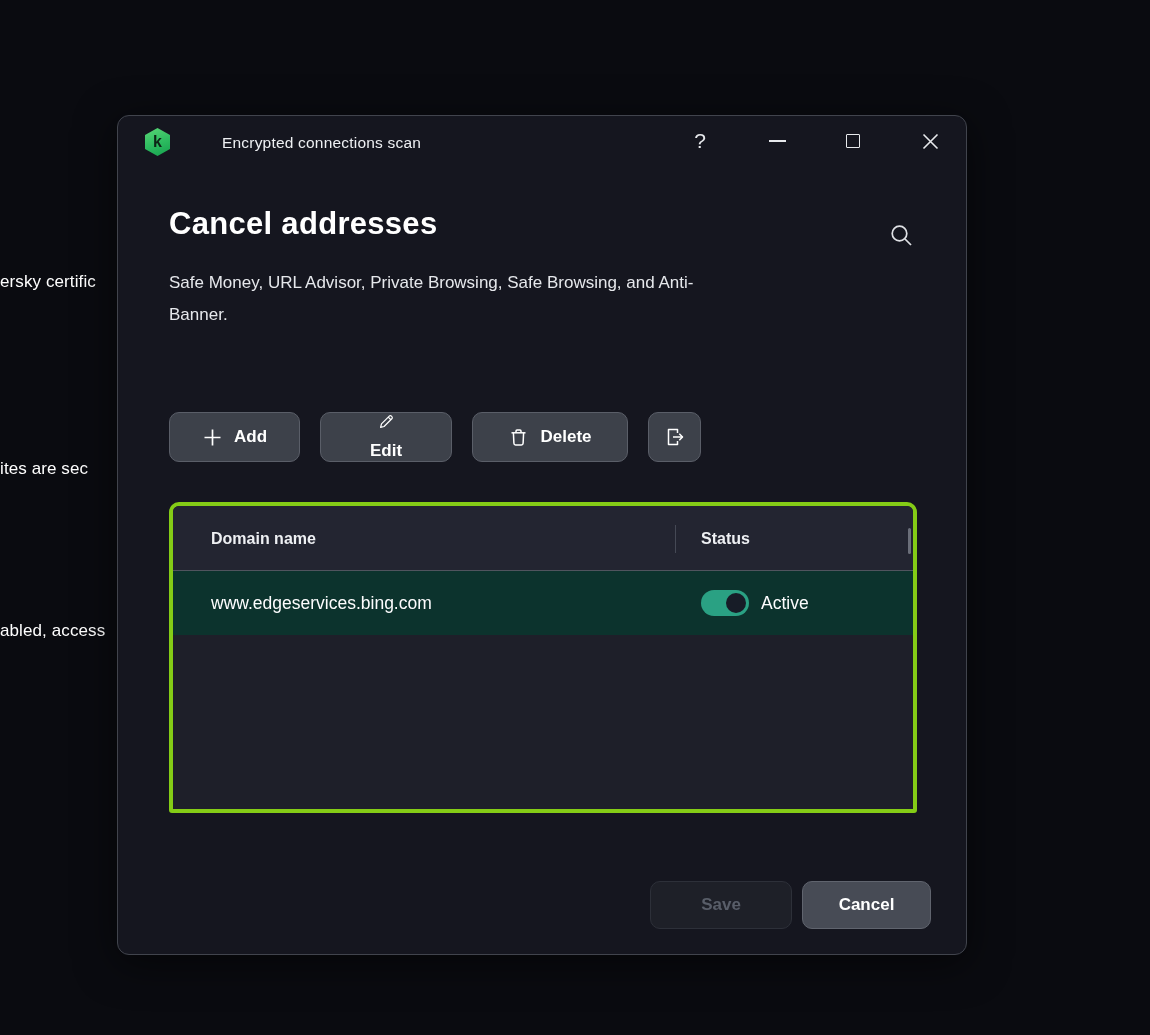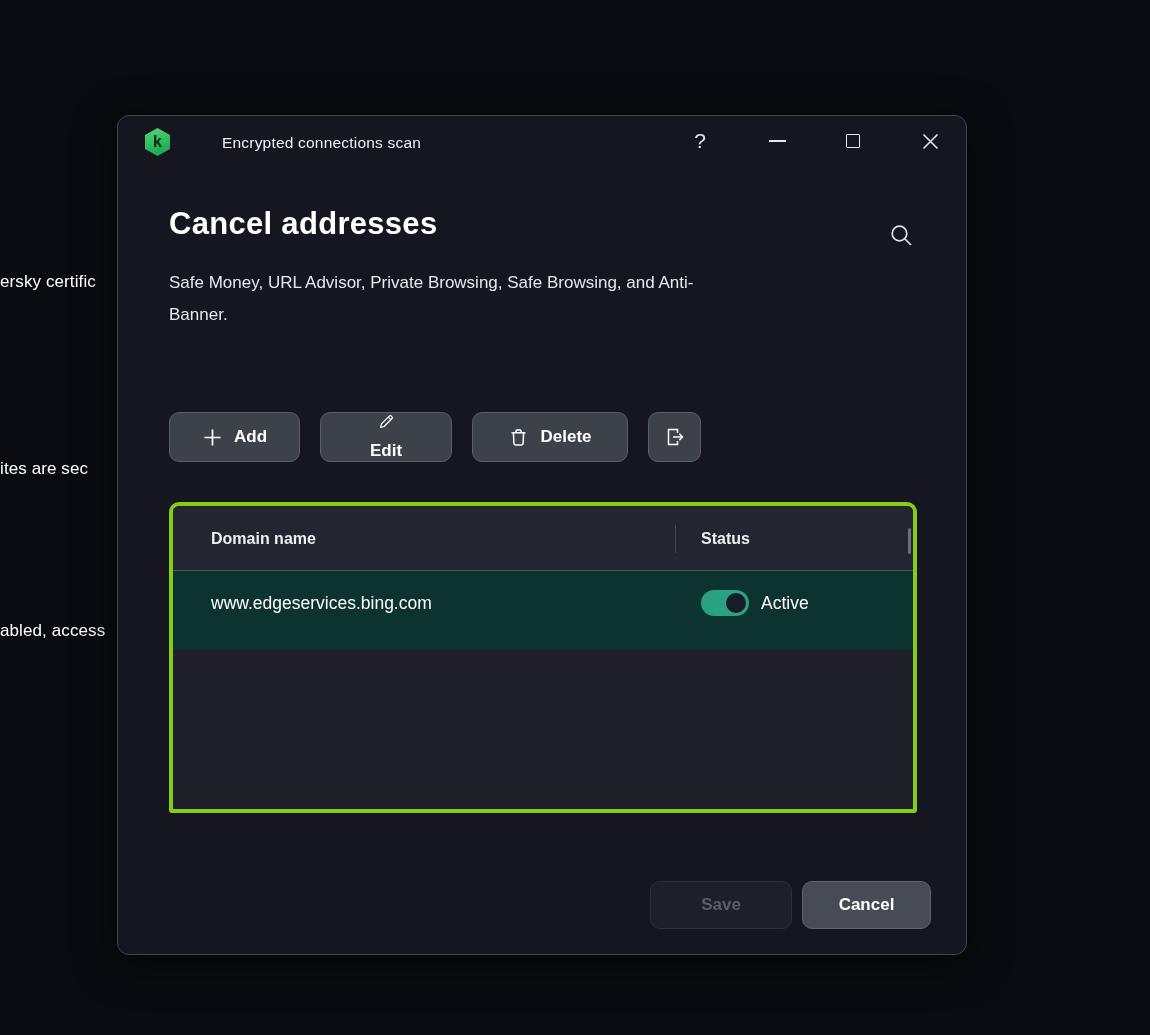--- a/index.html
+++ b/index.html
@@ -113,21 +113,21 @@
     position: relative; height: 65px;
     background: #232531;
     border-bottom: 1px solid #50545e;
   }
   .th { position: absolute; top: 0; height: 65px; line-height: 66px; font-size: 16px; font-weight: 600; color: #eef0f3; }
   .th-domain { left: 38px; }
   .th-status { left: 528px; }
   .col-divider { position: absolute; left: 502px; top: 19px; width: 1px; height: 28px; background: #454955; }
 
   .trow {
-    position: relative; height: 79px;
+    position: relative; height: 64px;
     background: #0c332d;
   }
   .td-domain {
     position: absolute; left: 38px; top: 0; height: 64px; line-height: 64px;
     font-size: 17.5px; color: #fdfdfe;
   }
   .toggle {
     position: absolute; left: 528px; top: 19px;
     width: 48px; height: 26px; border-radius: 13px;
     background: #2aa183; border: none;

